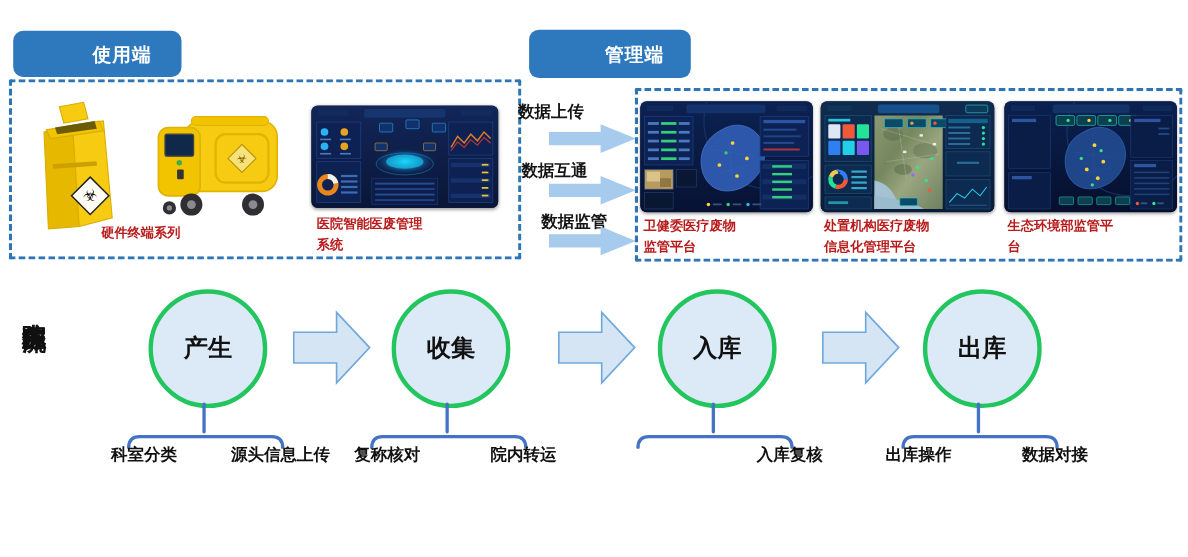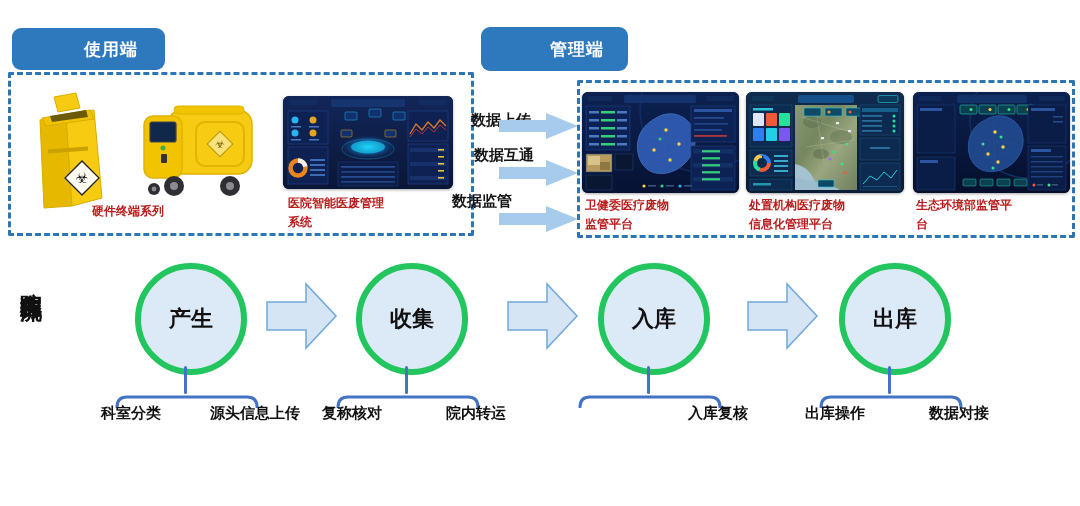--- a/index.html
+++ b/index.html
@@ -9,21 +9,21 @@
   .badge{position:absolute;background:#2E79BE;color:#fff;font-weight:bold;font-size:17px;
          border-radius:9px;display:flex;align-items:center;justify-content:center;letter-spacing:1px;padding-left:45px;}
   .dashed-box{position:absolute;border:3px dashed #2E75B6;border-radius:2px;background:transparent;}
   .lbl{position:absolute;font-weight:bold;color:#b91c1c;text-align:left;line-height:19px;font-size:12px;}
   .link-lbl{position:absolute;font-weight:bold;color:#151515;font-size:15px;white-space:nowrap;}
   .thumb{position:absolute;border-radius:6px;overflow:hidden;background:#0a1c44;box-shadow:0 1px 3px rgba(0,0,0,.35);}
   .v-title{position:absolute;writing-mode:vertical-rl;text-orientation:upright;font-weight:bold;
            font-size:22px;color:#111;letter-spacing:1px;}
   .step{position:absolute;width:220px;height:168px;top:263px;}
   .circle{position:absolute;left:58px;top:0;width:100px;height:100px;border-radius:50%;
-          background:#DCE9F7;border:6px solid #22c55e;display:flex;align-items:center;justify-content:center;
+          background:#DCE9F7;border:4px solid #22c55e;display:flex;align-items:center;justify-content:center;
           font-size:22px;font-weight:bold;color:#111;}
   .stem{position:absolute;left:106.5px;top:103px;width:3px;height:28px;background:#4472C4;border-radius:2px;}
   .bracket{position:absolute;left:37px;top:129px;}
   .sub-a{position:absolute;left:-4px;top:141px;width:116px;text-align:center;font-weight:bold;font-size:15px;white-space:nowrap;}
   .sub-b{position:absolute;left:120px;top:141px;width:116px;text-align:center;font-weight:bold;font-size:15px;white-space:nowrap;}
   .flow-arrow{position:absolute;top:281px;}
   svg{display:block;}
 </style>
 </head>
 <body>
@@ -131,31 +131,31 @@
         <rect x="155" y="74" width="6" height="1.6" fill="#e8c33c"></rect>
       <rect x="127" y="80" width="36" height="4" fill="#16316b"></rect>
         <rect x="155" y="81" width="6" height="1.6" fill="#e8c33c"></rect>
     </svg>
   </div>
   <div class="lbl" style="left:288px;top:194px;width:160px;">
     <span style="display:block">医院智能医废管理</span>
     <span style="display:block">系统</span>
   </div>
 
-  <div class="link-lbl" style="left:471px;top:111px;">数据上传</div>
+  <div class="link-lbl" style="left:471px;top:92px;">数据上传</div>
   <svg class="abs" style="left:499px;top:112px;" width="80" height="28" viewBox="0 0 80 28">
     <polygon points="0,8 47,8 47,1 79,14 47,27 47,20 0,20" fill="#A7CBEC"></polygon>
   </svg>
 
   <div class="link-lbl" style="left:474px;top:146px;text-align:center;">数据互通</div>
   <svg class="abs" style="left:499px;top:159px;" width="80" height="28" viewBox="0 0 80 28">
     <polygon points="0,8 47,8 47,1 79,14 47,27 47,20 0,20" fill="#A7CBEC"></polygon>
   </svg>
 
-  <div class="link-lbl" style="left:452px;top:192px;">数据监管</div>
+  <div class="link-lbl" style="left:492px;top:192px;">数据监管</div>
   <svg class="abs" style="left:499px;top:205px;" width="80" height="28" viewBox="0 0 80 28">
     <polygon points="0,8 47,8 47,1 79,14 47,27 47,20 0,20" fill="#A7CBEC"></polygon>
   </svg>
 
   <div class="badge" style="left:481px;top:27px;width:102px;height:44px;">
     <span>管理端</span>
   </div>
 
   <div class="dashed-box" style="left:577px;top:80px;width:492px;height:152px;"></div>
 

